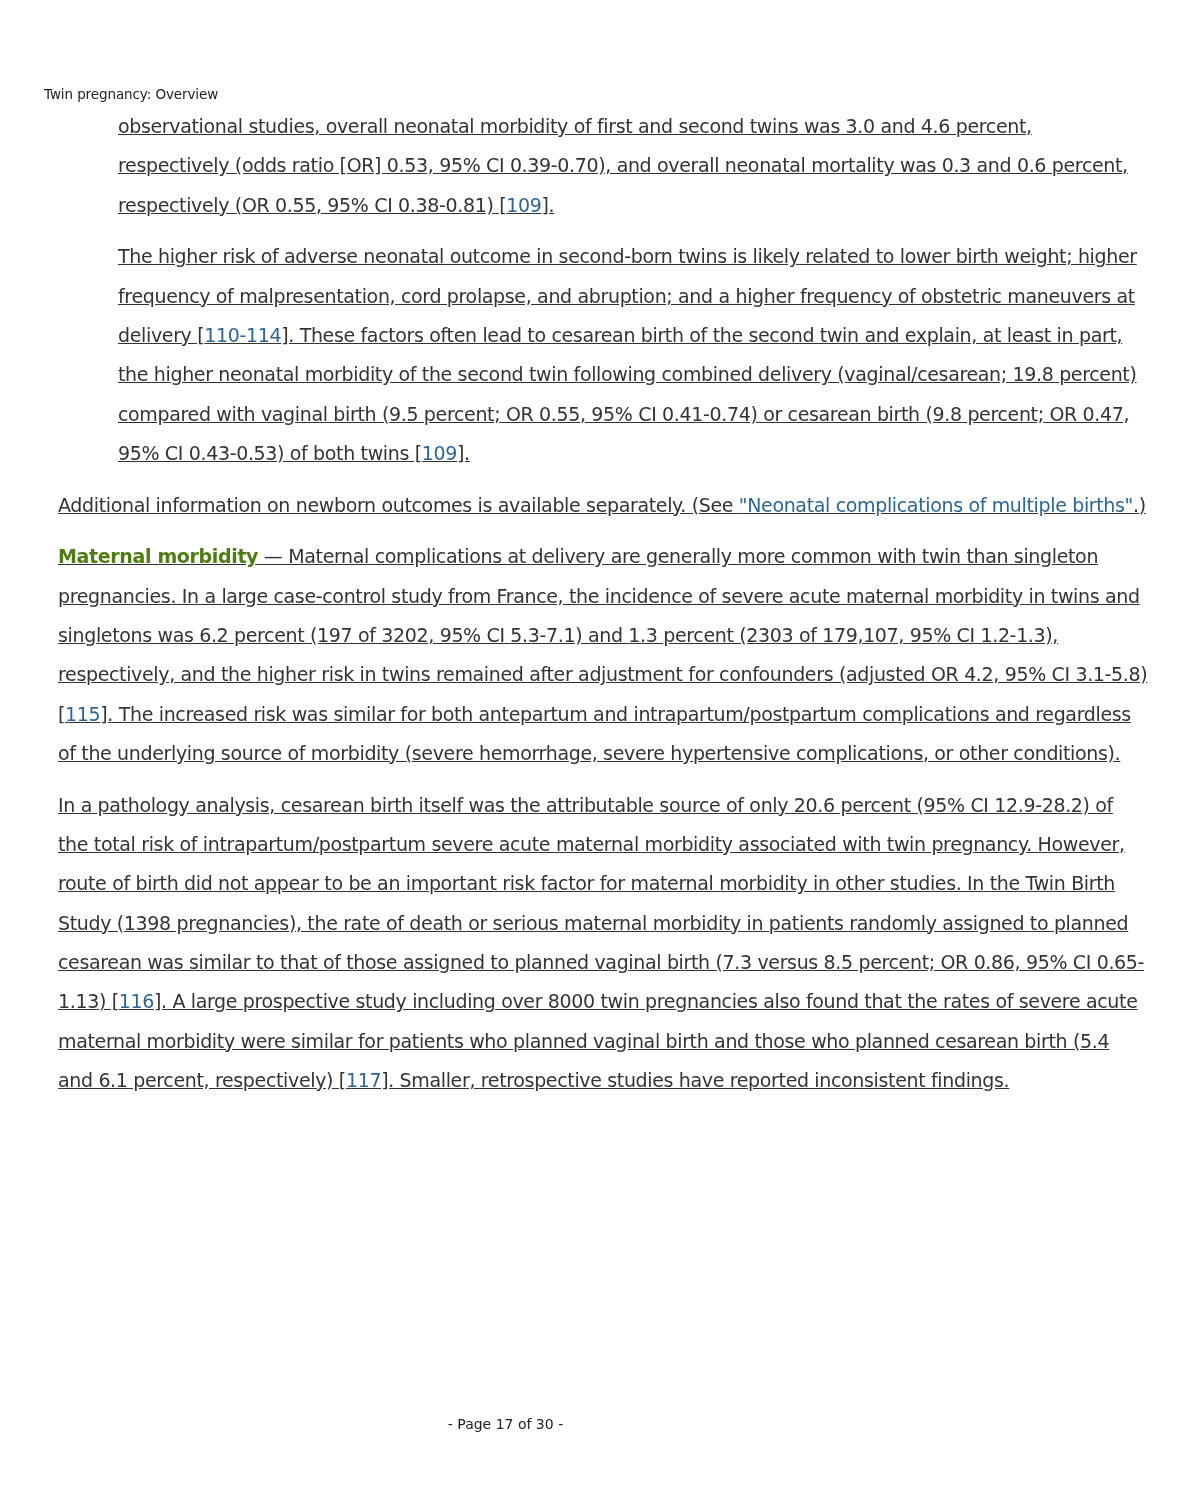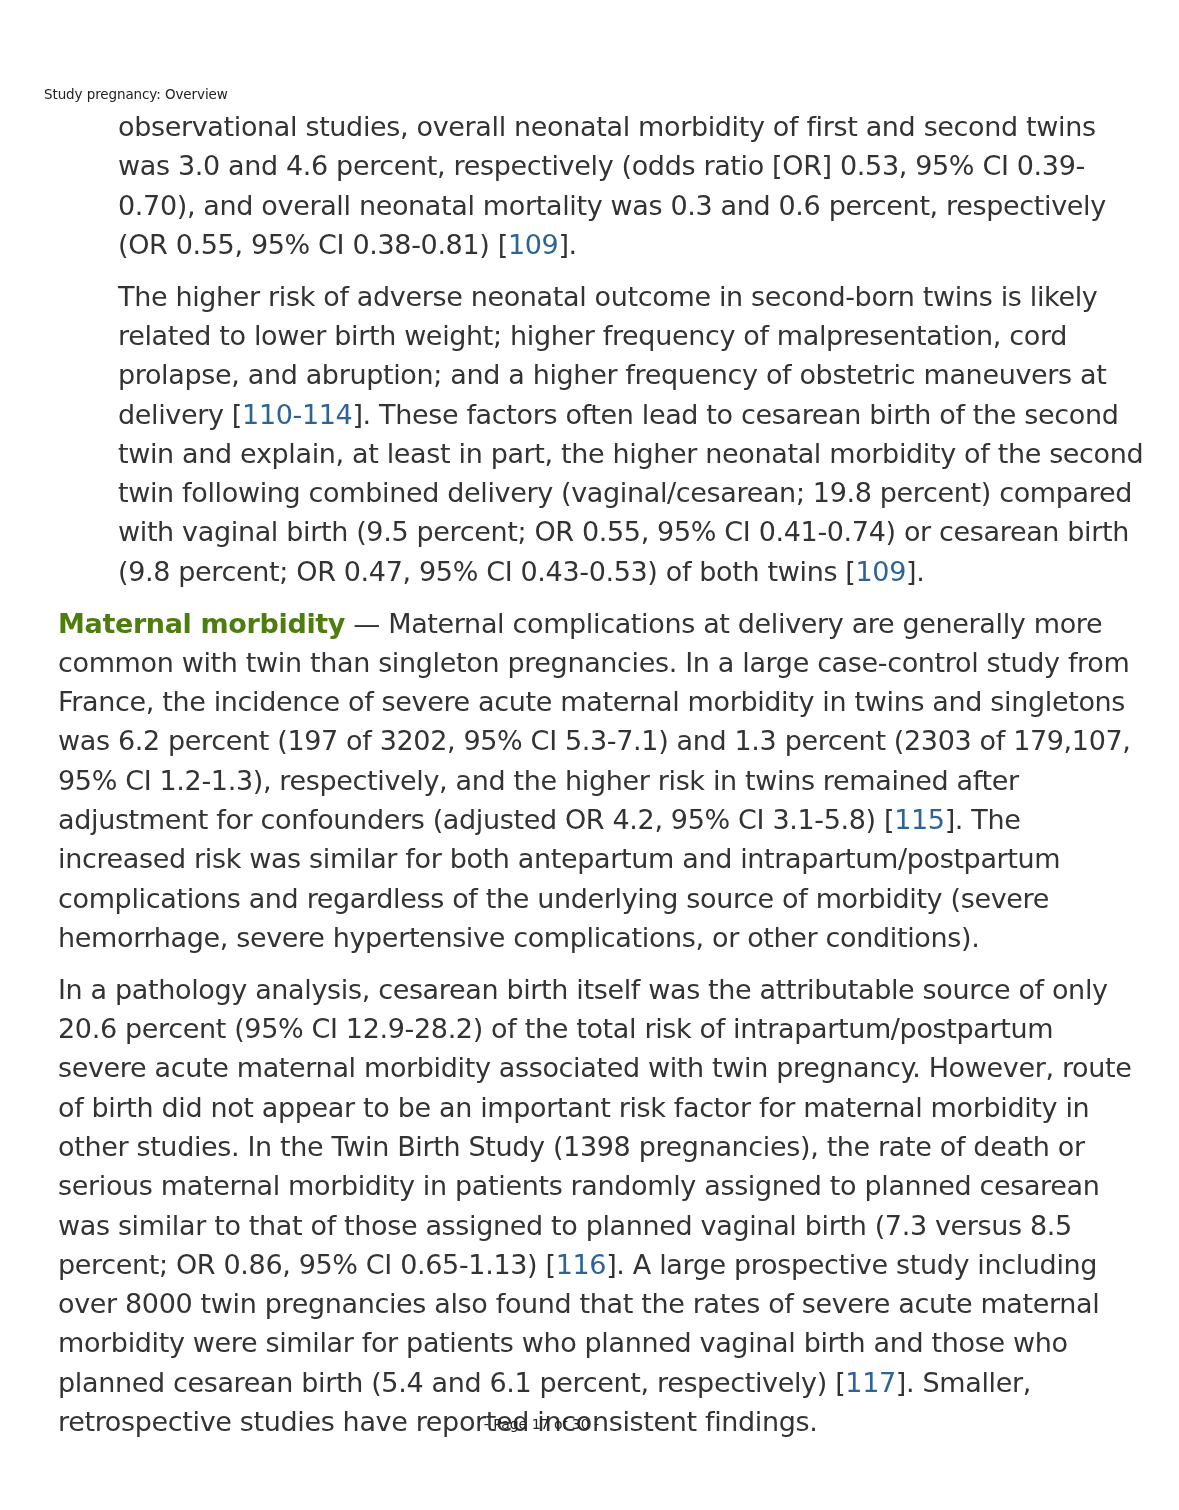--- a/index.html
+++ b/index.html
@@ -17,48 +17,49 @@
       top: 86px;
       font-size: 13.5px;
       color: #222222;
       letter-spacing: -0.1px;
     }
     .content {
       position: absolute;
       left: 58px;
       top: 107px;
       width: 1090px;
-      font-size: 27px;
+      font-size: 19px;
       line-height: 39.3px;
       letter-spacing: -0.35px;
+      text-decoration: underline;
     }
     .content p { margin: 0 0 12.5px 0; }
     .indent { padding-left: 60px; }
     a, .ref { color: #2c6496; text-decoration: none; }
     b { font-weight: bold; color: #4d7c0f; }
     .footer {
       position: absolute;
       left: 0;
       width: 1011px;
       top: 1416px;
       text-align: center;
       font-size: 14px;
       color: #222;
-      padding-left: 36px;
     }
   </style>
 </head>
 <body>
 
-<div class="running-header">Study pregnancy: Overview</div>
+<div class="running-header">Twin pregnancy: Overview</div>
 
 <div class="content">
   <p class="indent"><span>observational studies, overall neonatal morbidity of first and second twins was 3.0 and 4.6 percent, respectively (odds ratio [OR] 0.53, 95% CI 0.39-0.70), and overall neonatal mortality was 0.3 and 0.6 percent, respectively (OR 0.55, 95% CI 0.38-0.81) [</span><a class="ref">109</a><span>].</span></p>
 
   <p class="indent"><span>The higher risk of adverse neonatal outcome in second-born twins is likely related to lower birth weight; higher frequency of malpresentation, cord prolapse, and abruption; and a higher frequency of obstetric maneuvers at delivery [</span><a class="ref">110-114</a><span>]. These factors often lead to cesarean birth of the second twin and explain, at least in part, the higher neonatal morbidity of the second twin following combined delivery (vaginal/cesarean; 19.8 percent) compared with vaginal birth (9.5 percent; OR 0.55, 95% CI 0.41-0.74) or cesarean birth (9.8 percent; OR 0.47, 95% CI 0.43-0.53) of both twins [</span><a class="ref">109</a><span>].</span></p>
 
+  <p><span>Additional information on newborn outcomes is available separately. (See </span><a>"Neonatal complications of multiple births"</a><span>.)</span></p>
 
   <p><b>Maternal morbidity</b><span> — Maternal complications at delivery are generally more common with twin than singleton pregnancies. In a large case-control study from France, the incidence of severe acute maternal morbidity in twins and singletons was 6.2 percent (197 of 3202, 95% CI 5.3-7.1) and 1.3 percent (2303 of 179,107, 95% CI 1.2-1.3), respectively, and the higher risk in twins remained after adjustment for confounders (adjusted OR 4.2, 95% CI 3.1-5.8) [</span><a class="ref">115</a><span>]. The increased risk was similar for both antepartum and intrapartum/postpartum complications and regardless of the underlying source of morbidity (severe hemorrhage, severe hypertensive complications, or other conditions).</span></p>
 
   <p><span>In a pathology analysis, cesarean birth itself was the attributable source of only 20.6 percent (95% CI 12.9-28.2) of the total risk of intrapartum/postpartum severe acute maternal morbidity associated with twin pregnancy. However, route of birth did not appear to be an important risk factor for maternal morbidity in other studies. In the Twin Birth Study (1398 pregnancies), the rate of death or serious maternal morbidity in patients randomly assigned to planned cesarean was similar to that of those assigned to planned vaginal birth (7.3 versus 8.5 percent; OR 0.86, 95% CI 0.65-1.13) [</span><a class="ref">116</a><span>]. A large prospective study including over 8000 twin pregnancies also found that the rates of severe acute maternal morbidity were similar for patients who planned vaginal birth and those who planned cesarean birth (5.4 and 6.1 percent, respectively) [</span><a class="ref">117</a><span>]. Smaller, retrospective studies have reported inconsistent findings.</span></p>
 </div>
 
 <div class="footer">- Page 17 of 30 -</div>
 
 </body></html>

